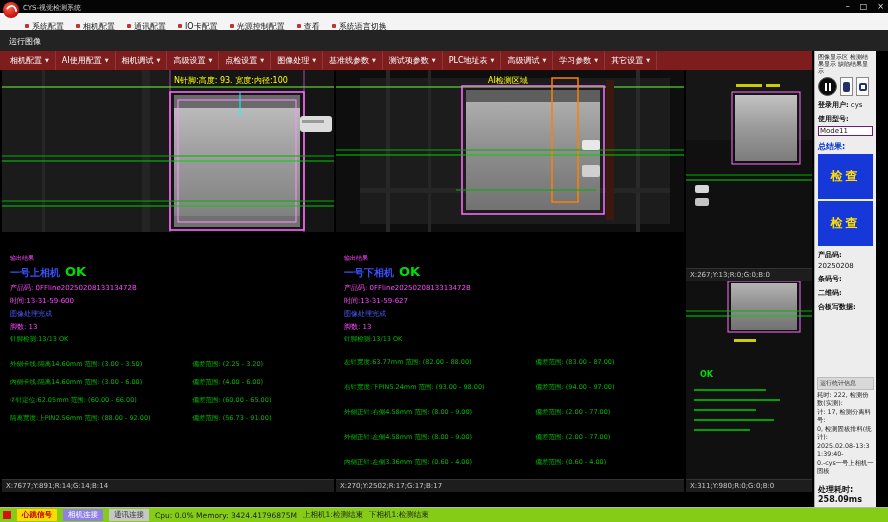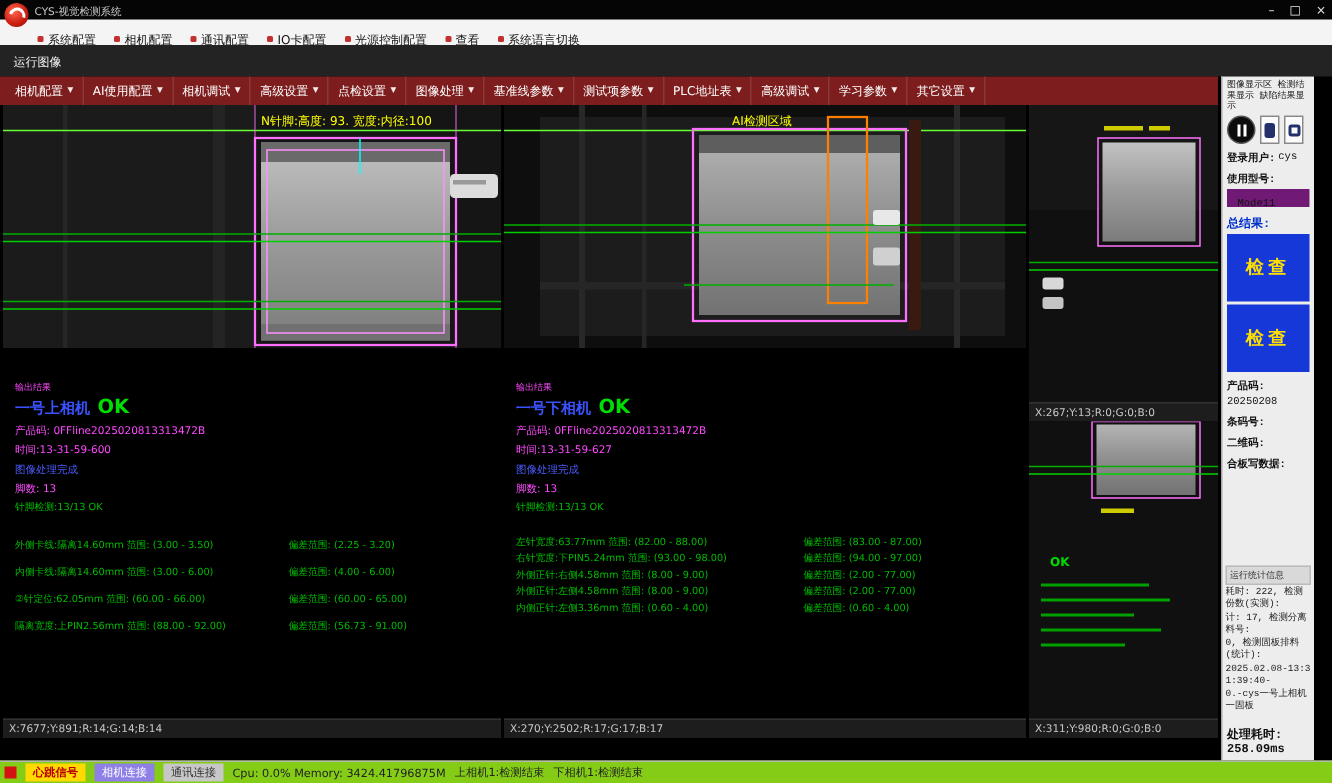--- a/index.html
+++ b/index.html
@@ -43,45 +43,45 @@
   .textblock{position:absolute;left:0;right:0;top:162px;bottom:13px;padding:22px 4px 0 8px;}
   .tag{font-size:6px;color:#ff49ff;}
   .camline{display:flex;align-items:baseline;gap:5px;margin-top:1px;}
   .camname{font-size:10px;font-weight:bold;color:#3a52ff;}
   .okbig{font-size:13px;font-weight:bold;color:#00dd00;}
   .mline{font-size:7px;color:#ff49ff;margin-top:3px;}
   .bline{font-size:7px;color:#4b5cff;margin-top:3px;}
   .gnote{font-size:6.5px;color:#00bb00;margin-top:3px;}
   .meas{display:flex;flex-direction:column;}
   .view-left .meas{margin-top:16px;gap:9px;}
-  .view-right .meas{margin-top:14px;gap:2px;}
+  .view-right .meas{margin-top:14px;gap:16px;}
   .meas-row{display:flex;font-size:6.5px;color:#00bb00;}
   .meas-l{width:57%;}
   .meas-r{flex:1;}
 
   
   .smallcol{position:absolute;left:686px;top:0;width:126px;height:422px;}
   .small-view{position:absolute;left:0;width:126px;}
   .sv-top{top:0;height:211px;}
   .sv-bottom{top:211px;height:211px;}
 
   
   .sidebar{position:absolute;top:51px;left:814px;width:62px;height:456px;background:#ededed;
-           border-left:1px solid #a8a8a8;padding:2px 3px;font-family:Liberation Mono, monospace;}
+           border-left:1px solid #a8a8a8;padding:2px 3px;}
   .disp-text{font-size:6px;line-height:7px;color:#222;}
   .btnrow{display:flex;align-items:center;gap:3px;margin-top:3px;}
   .pause-btn{width:19px;height:19px;border-radius:50%;background:#0c0c0c;border:1px solid #555;
              display:flex;align-items:center;justify-content:center;gap:2px;cursor:pointer;}
   .pause-btn i{display:block;width:2px;height:8px;background:#fff;}
   .icon-btn{width:13px;height:19px;background:#fbfbfb;border:1px solid #8a8a8a;display:flex;align-items:center;justify-content:center;}
   .glyph-a{width:7px;height:10px;background:#23306a;border-radius:2px;}
   .glyph-b{width:8px;height:8px;border:2px solid #23306a;border-radius:2px;}
   .sb-row{margin-top:4px;font-size:7px;color:#111;display:flex;gap:2px;align-items:center;flex-wrap:wrap;}
   .sb-label{font-weight:bold;}
-  .combo{flex:1;min-width:28px;border:6px solid #701a75;background:#fff;font-size:7px;height:10px;line-height:9px;padding:0 1px;}
+  .combo{flex:1;min-width:28px;border:1px solid #701a75;background:#fff;font-size:7px;height:10px;line-height:9px;padding:0 1px;}
   .result-label{margin-top:5px;font-size:8px;font-weight:bold;color:#0030cc;}
   .result-box{margin-top:2px;background:#1638d8;color:#ffdf00;font-weight:bold;font-size:12px;text-align:center;
               letter-spacing:3px;padding:14px 0;}
   .stats{position:absolute;left:2px;right:2px;bottom:32px;}
   .stats-header{background:#d9d9d9;border:1px solid #bbb;font-size:6px;color:#333;padding:1px 2px;}
   .stats-line{font-size:6.3px;line-height:8px;color:#222;margin-top:1px;word-break:break-all;}
   .elapsed{position:absolute;left:3px;bottom:3px;font-size:8px;font-weight:bold;color:#101010;}
 
   
   .statusbar{position:absolute;top:507px;left:0;width:888px;height:15px;background:#84cc16;border-top:1px solid #b5b5b5;

